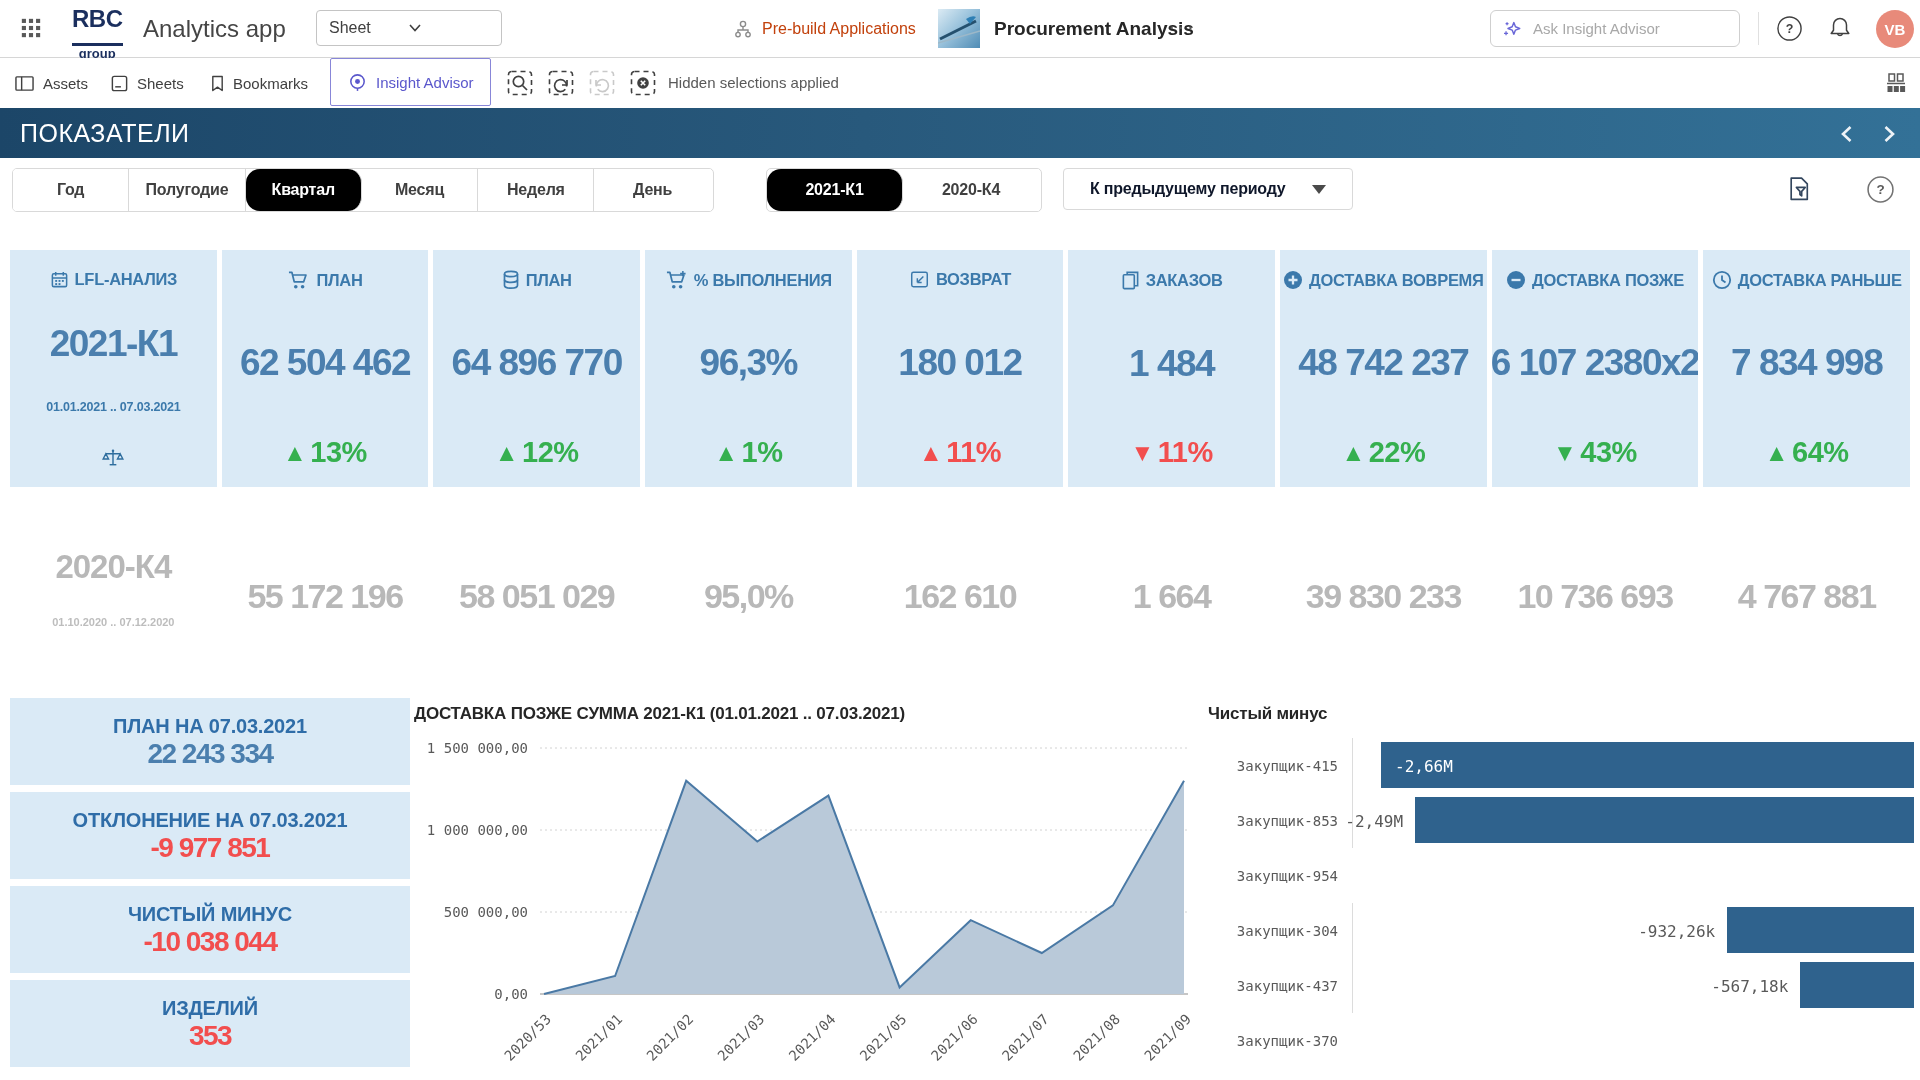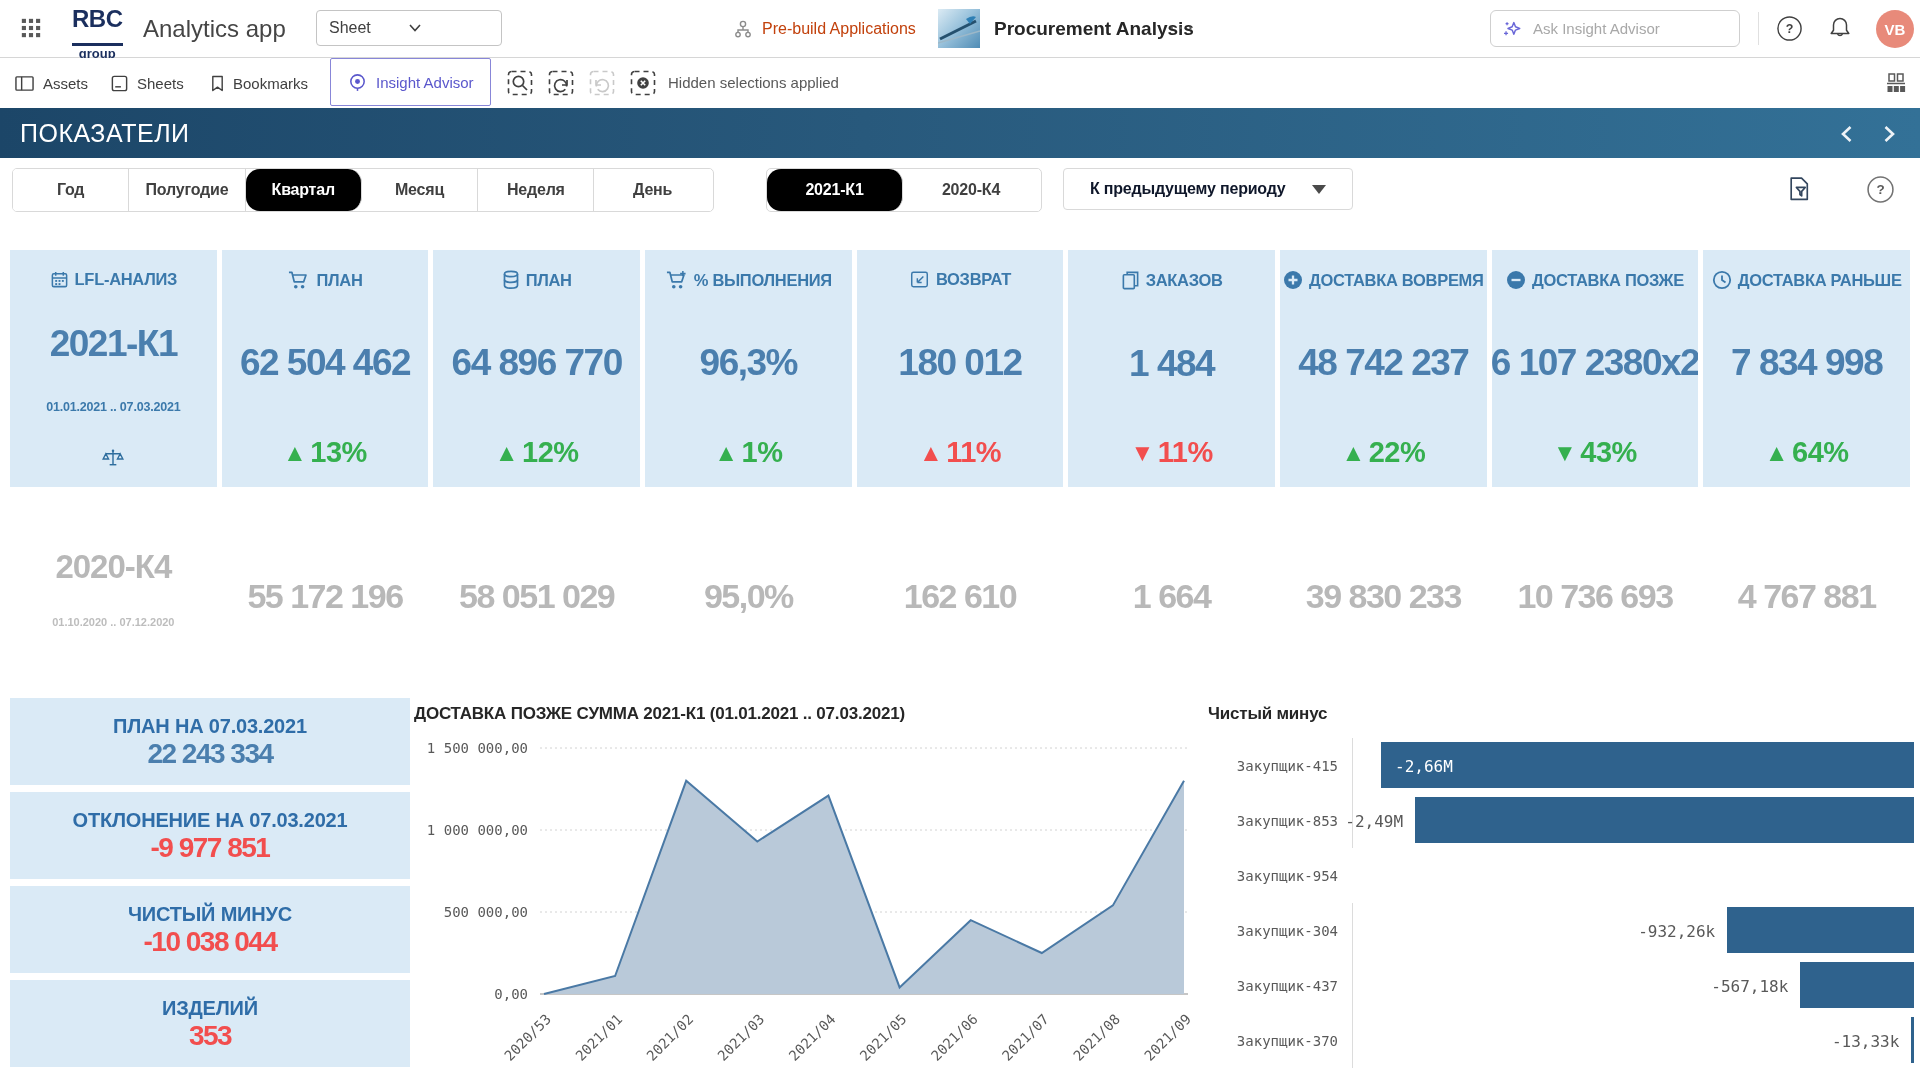--- a/index.html
+++ b/index.html
@@ -586,21 +586,17 @@
         </div>
         <div class="bar-row">
           <div class="bar-label">Закупщик-437</div>
           <div class="bar-track">
             <div class="bar-fill" style="width: 20.2564%; background: rgb(47, 98, 141);"></div>
             <span class="bar-val" style="right: calc(20.2564% + 12px);">-567,18k</span>
           </div>
         </div>
         <div class="bar-row">
           <div class="bar-label">Закупщик-370</div>
-          <div class="bar-track">
-            <div class="bar-fill" style="width: 0.476071%; background: rgb(47, 98, 141);"></div>
-            <span class="bar-val" style="right: calc(0.476071% + 12px);">-13,33k</span>
-          </div>
         </div>
       </div>
   </div>
 
 </div>
 
 </body></html>

